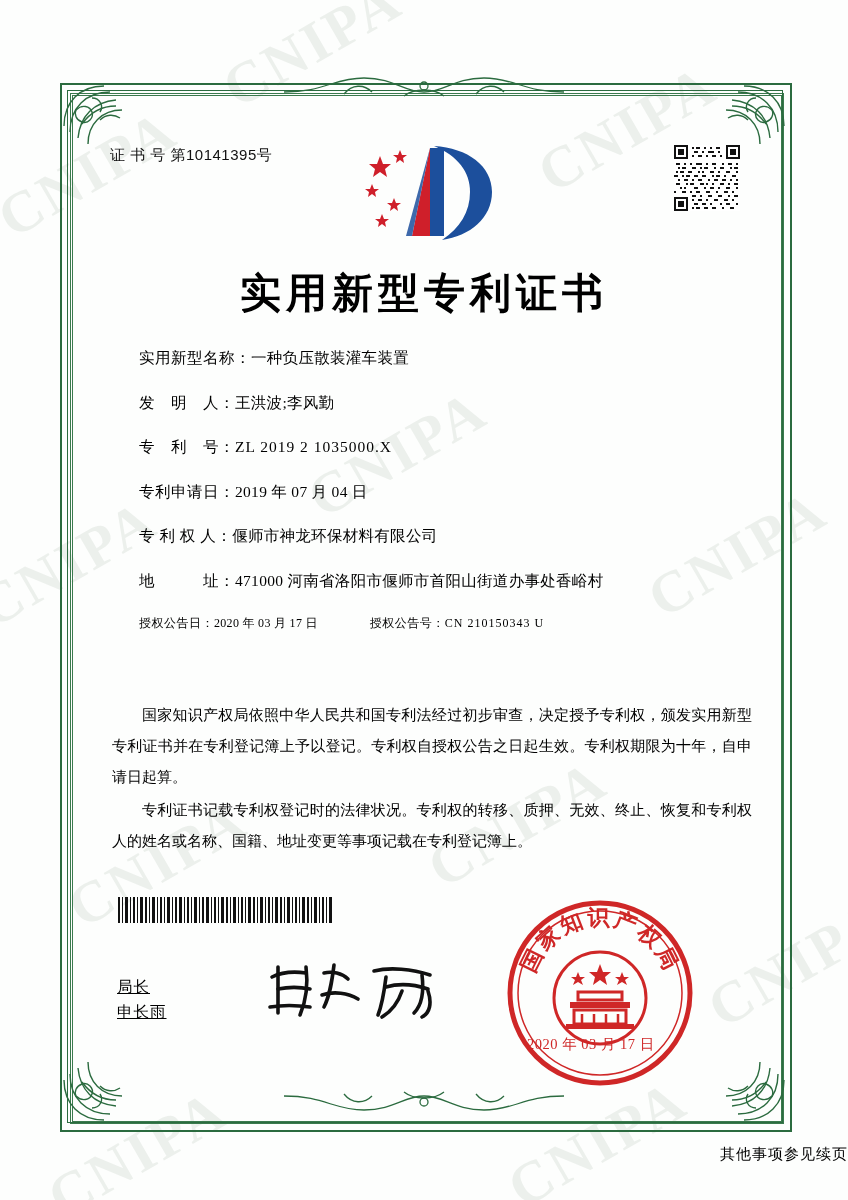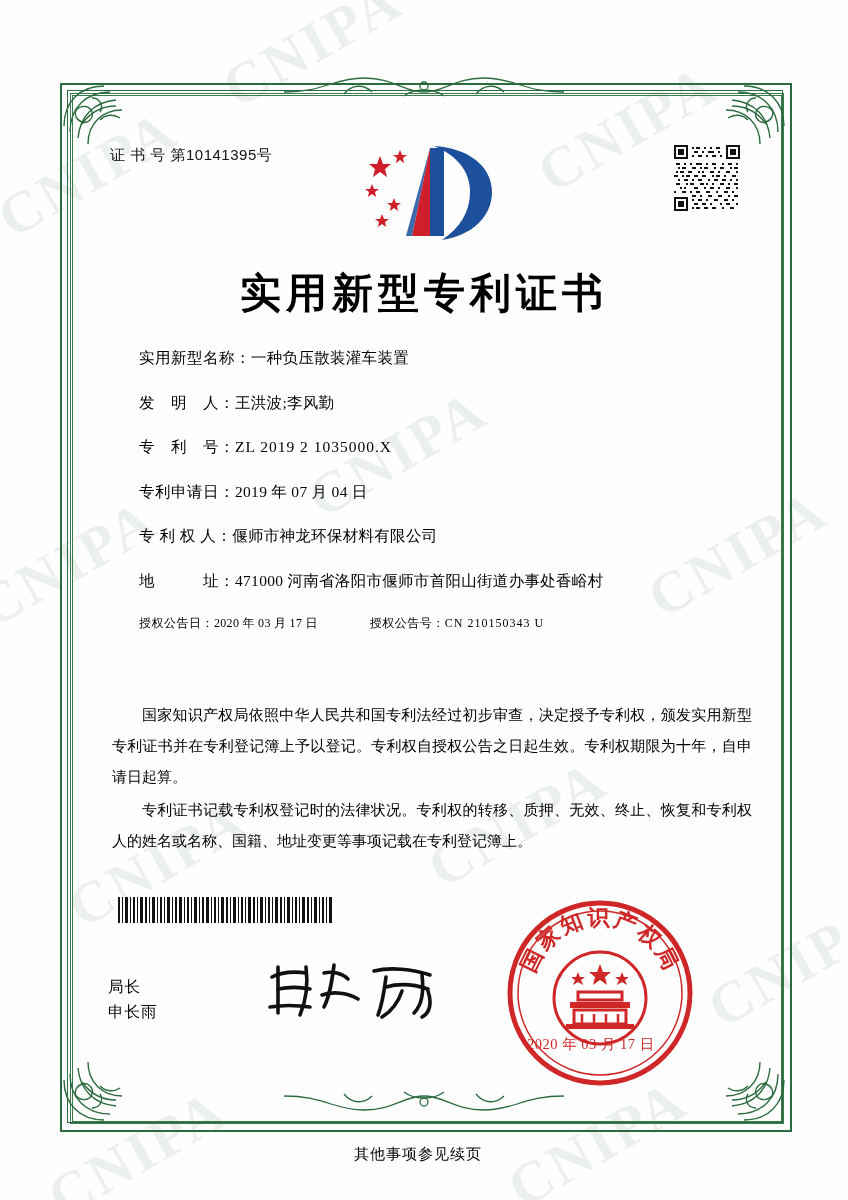--- a/index.html
+++ b/index.html
@@ -196,26 +196,27 @@
     position: absolute;
     left: 118px;
     top: 897px;
     width: 216px;
     height: 26px;
   }
   .barcode svg { display:block; }
 
   .signer {
     position: absolute;
-    left: 108px;
+    left: 117px;
     top: 974px;
     font-size: 15.5px;
     line-height: 25px;
     color: #000;
     letter-spacing: 1px;
+    text-decoration: underline;
   }
 
   .signature {
     position: absolute;
     left: 262px;
     top: 955px;
     width: 190px;
     height: 68px;
   }
 
@@ -241,23 +242,23 @@
     position: absolute;
     left: 0; right: 0;
     top: 1094px;
     text-align: center;
     font-size: 14.5px;
     color: #000;
   }
 
   .footer-note {
     position: absolute;
-    left: 0; right: 12px;
+    left: 0; right: 0;
     top: 1145px;
-    text-align: center;
+    text-align: right;
     font-size: 15px;
     color: #000;
     letter-spacing: 1px;
   }
 </style>
 </head>
 <body>
 
 <div id="page">
 

